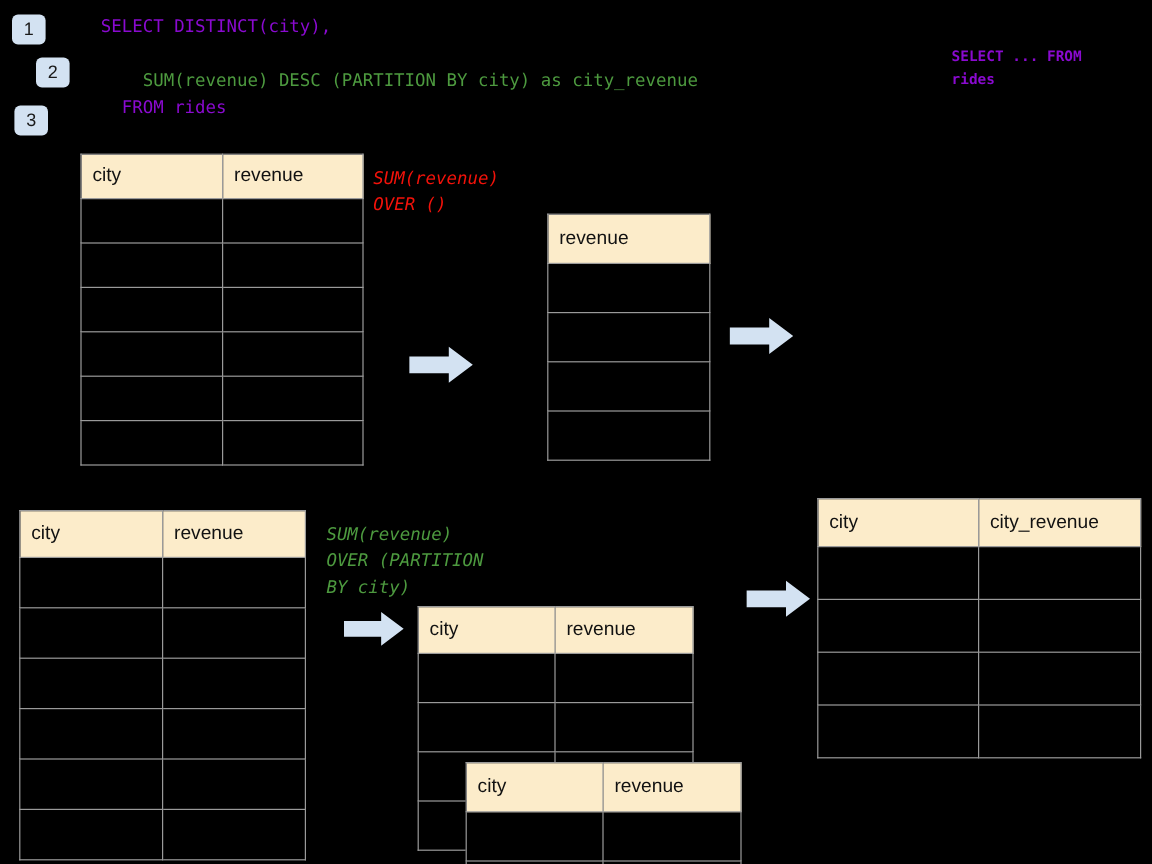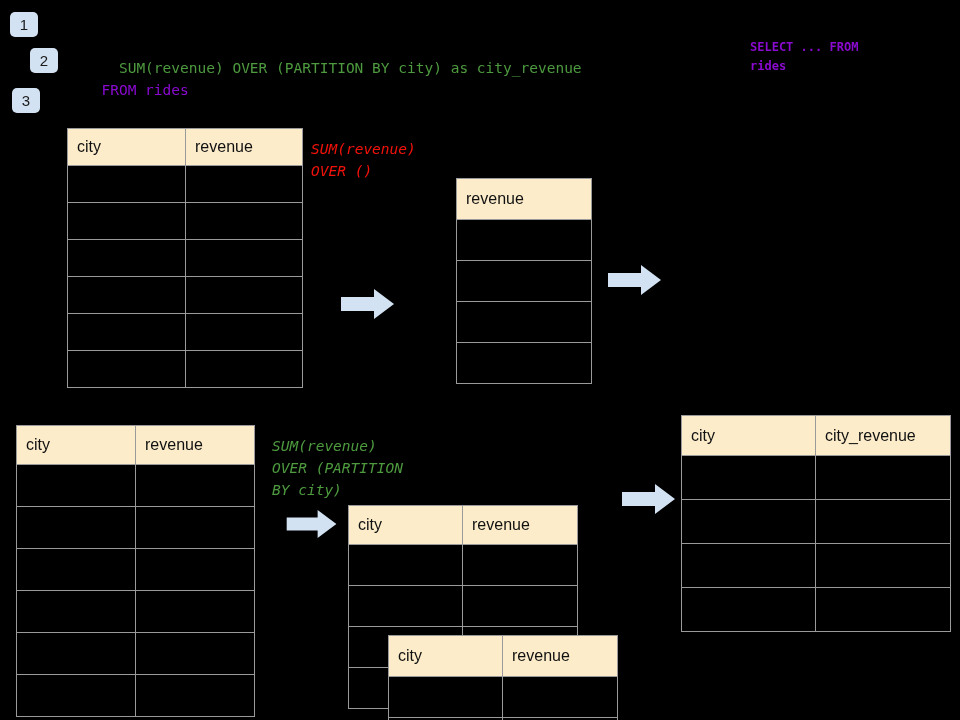--- a/index.html
+++ b/index.html
@@ -53,20 +53,21 @@
     font-style: italic;
   }
   .annot-small {
     position: absolute;
     font-family: "DejaVu Sans Mono", monospace;
     font-size: 12px;
     font-weight: bold;
     line-height: 19px;
     white-space: pre;
     color: #8a0ad0;
+    margin-left: 43px;
   }
 
   
   .tbl {
     position: absolute;
     border-collapse: collapse;
     table-layout: fixed;
     background: #000000;
   }
   .tbl td {
@@ -90,21 +91,22 @@
 </style>
 </head>
 <body>
 
 <div id="canvas">
 
   <div class="badge" style="left:10px; top:12px;">1</div>
   <div class="badge" style="left:30px; top:48px;">2</div>
   <div class="badge" style="left:12px; top:88px;">3</div>
 
-  <div class="code c-green" style="left:84px; top:57px;">    SUM(revenue) OVER (PARTITION BY city) as city_revenue</div>
+  <div class="code c-purple" style="left:84px; top:12px;">SELECT DISTINCT(city),</div>
+  <div class="code c-green" style="left:84px; top:57px;">    SUM(revenue) DESC (PARTITION BY city) as city_revenue</div>
   <div class="code c-purple" style="left:84px; top:79px;">  FROM rides</div>
 
   <div class="annot-small" style="left:750px; top:38px;">SELECT ... FROM
 rides</div>
 
   <div class="annot c-red" style="left:311px; top:138px;">SUM(revenue)
 OVER ()</div>
 
   <div class="annot c-green" style="left:272px; top:435px;">SUM(revenue)
 OVER (PARTITION

